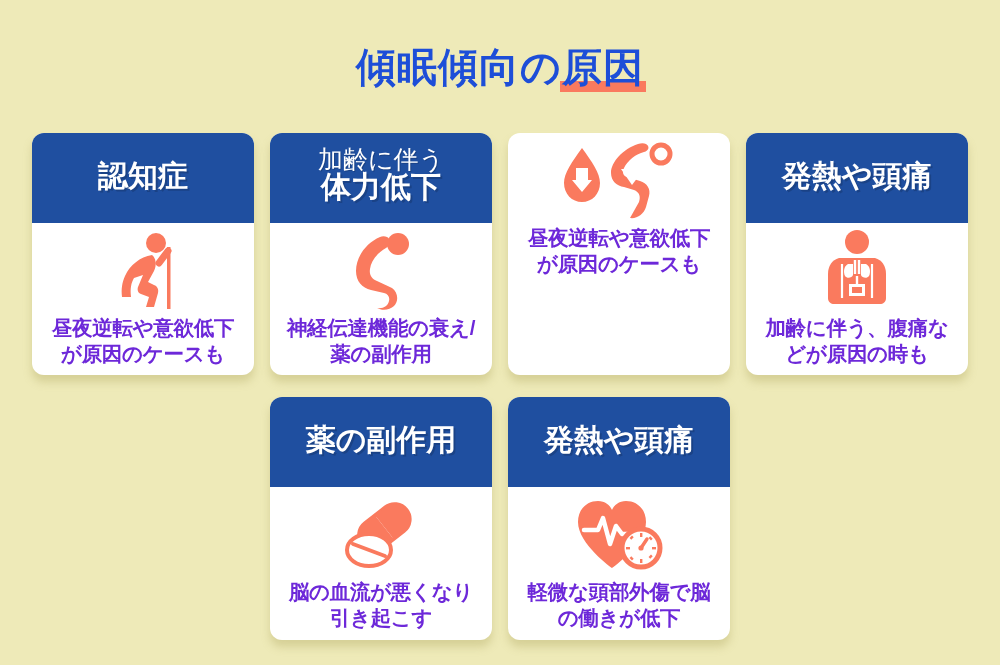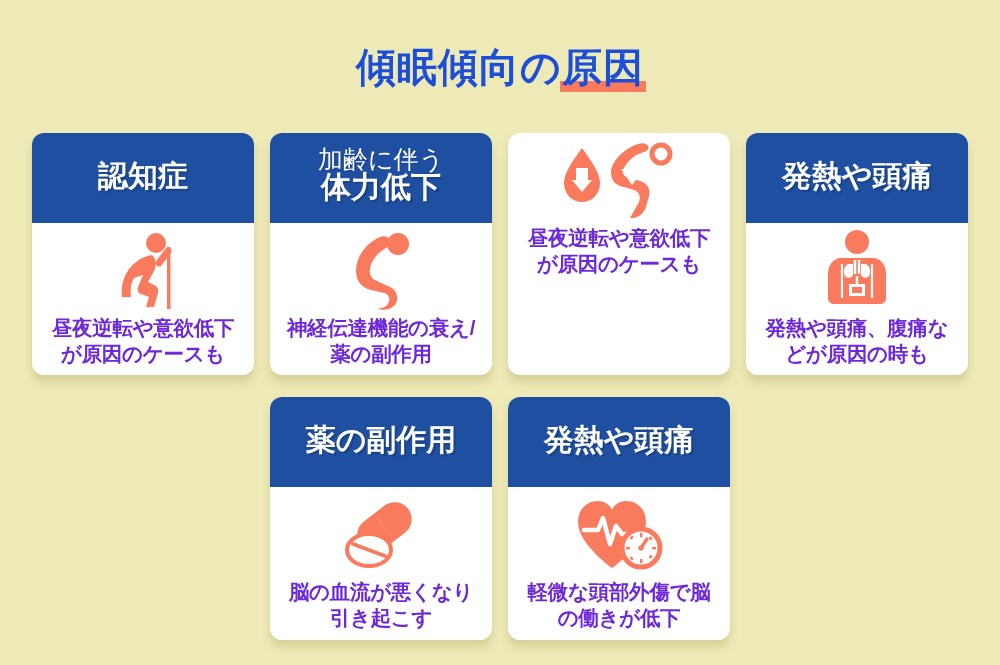--- a/index.html
+++ b/index.html
@@ -189,21 +189,21 @@
         <path d="M31 30 L31 44 M35 30 L35 44" stroke="#ffffff" stroke-width="2.4"></path>
         <path d="M24 34 C20 36 19 42 21 46 C23 49 28 48 29 45 L29 34 Z" fill="#ffffff"></path>
         <path d="M42 34 C46 36 47 42 45 46 C43 49 38 48 37 45 L37 34 Z" fill="#ffffff"></path>
         <path d="M33 46 L33 54" stroke="#ffffff" stroke-width="2.4"></path>
         <rect x="25" y="54" width="16" height="12" fill="#ffffff"></rect>
         <rect x="28" y="57" width="10" height="6" fill="#fa7a5e"></rect>
         <path d="M18 34 L18 68 M48 34 L48 68" stroke="#ffffff" stroke-width="2.2"></path>
       </svg>
     </div>
     <div class="card-body">
-      <span>発熱や頭痛、腹痛などが原因の時も</span>
+      <span>加齢に伴う、腹痛などが原因の時も</span>
     </div>
   </div>
 
 </div>
 
 <div class="row row-2">
 
 
   <div class="card">
 

